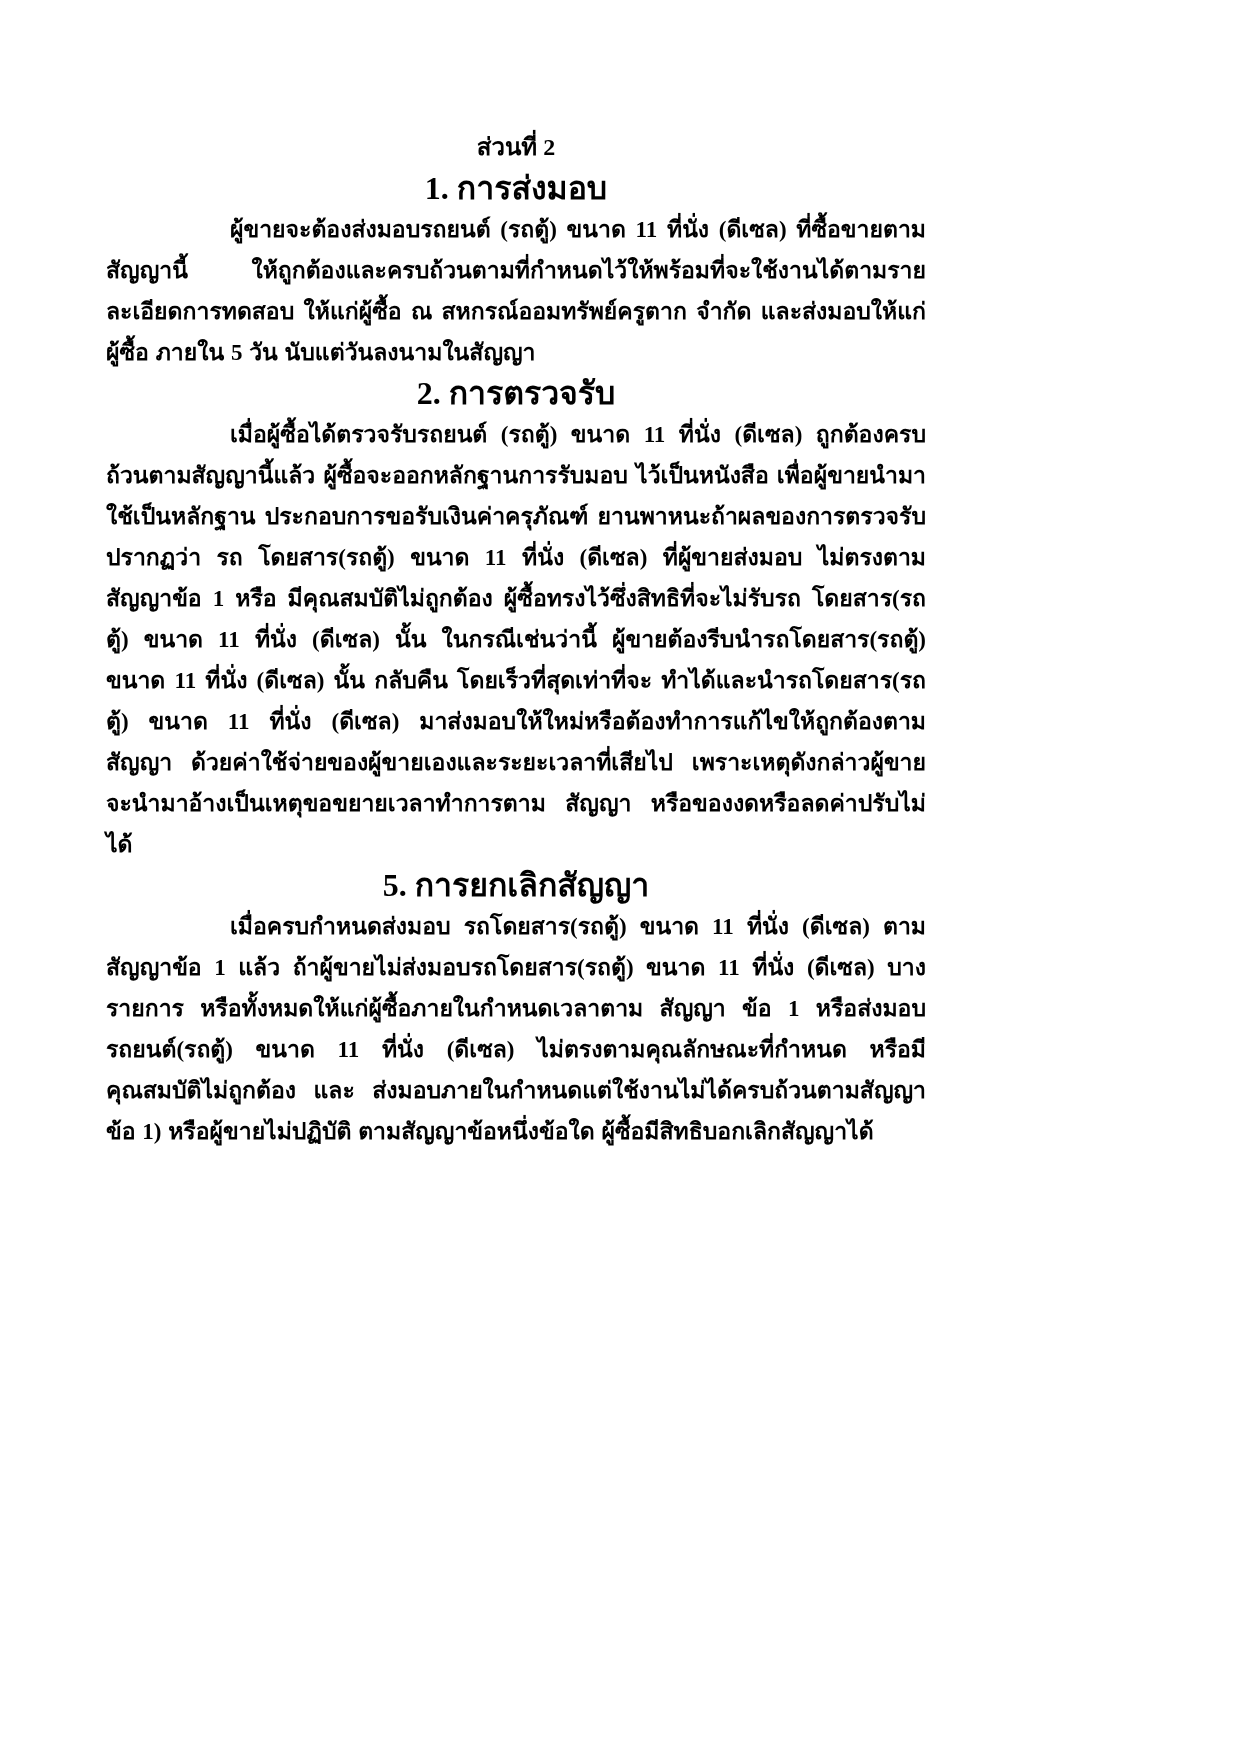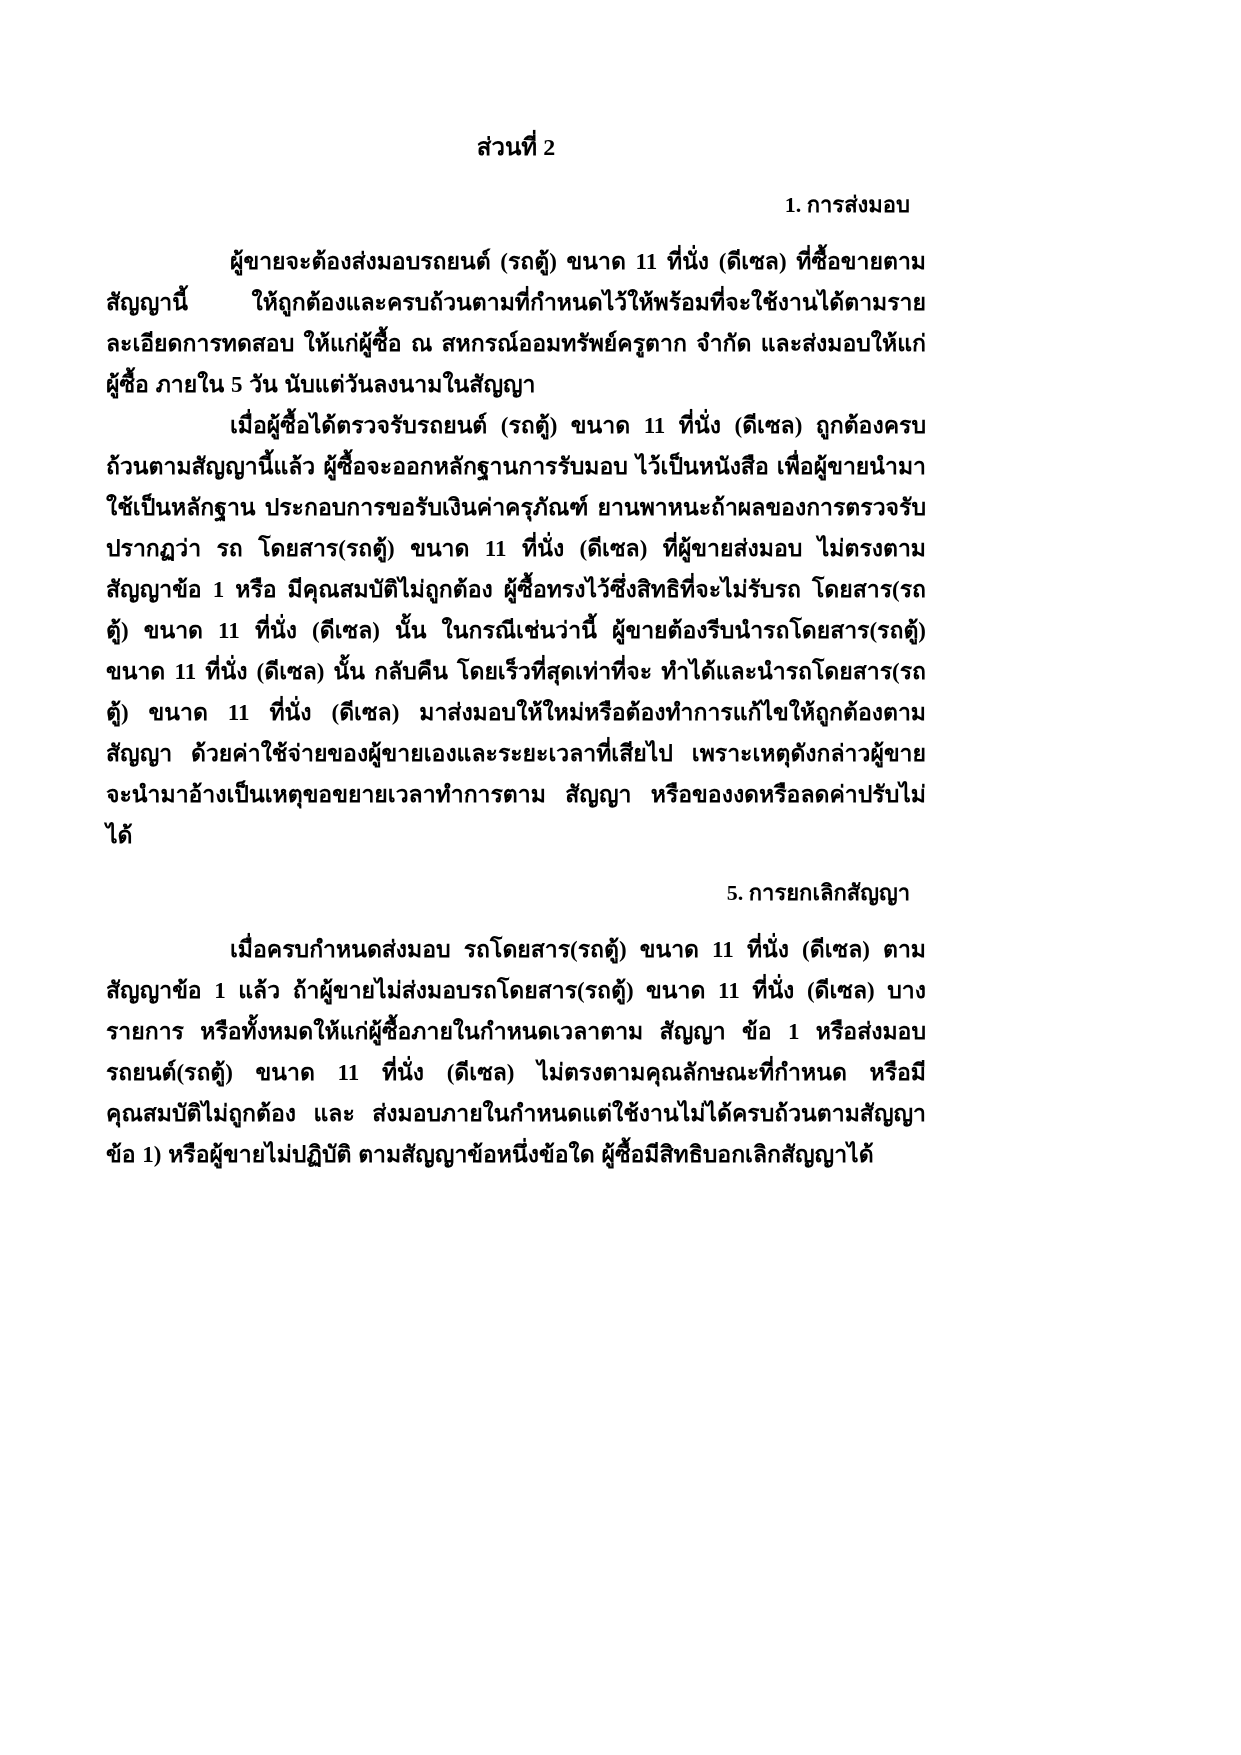--- a/index.html
+++ b/index.html
@@ -25,24 +25,24 @@
   .doc-title,
   .doc-subtitle {
     text-align: center;
     font-weight: bold;
     font-size: 24px;
     line-height: 41px;
     margin: 0;
   }
   .section-heading {
     font-weight: bold;
-    font-size: 22px;
+    font-size: 32px;
     line-height: 41px;
-    margin: 16px;
-    text-align: right;
+    margin: 0;
+    text-align: center;
   }
   .para {
     font-size: 23px;
     line-height: 41px;
     margin: 0;
     text-align: justify;
     text-indent: 124px;
     word-spacing: 1px;
     font-weight: bold;
   }
@@ -54,20 +54,21 @@
 
   <h1 class="doc-title">ส่วนที่ 2</h1>
 
 
   <section>
     <h3 class="section-heading">1. การส่งมอบ</h3>
     <p class="para">ผู้ขายจะต้องส่งมอบรถยนต์ (รถตู้) ขนาด 11 ที่นั่ง (ดีเซล) ที่ซื้อขายตามสัญญานี้ ให้ถูกต้องและครบถ้วนตามที่กำหนดไว้ให้พร้อมที่จะใช้งานได้ตามรายละเอียดการทดสอบ ให้แก่ผู้ซื้อ ณ สหกรณ์ออมทรัพย์ครูตาก จำกัด และส่งมอบให้แก่ผู้ซื้อ ภายใน 5 วัน นับแต่วันลงนามในสัญญา</p>
   </section>
 
   <section>
+    <h3 class="section-heading">2. การตรวจรับ</h3>
     <p class="para">เมื่อผู้ซื้อได้ตรวจรับรถยนต์ (รถตู้) ขนาด 11 ที่นั่ง (ดีเซล) ถูกต้องครบถ้วนตามสัญญานี้แล้ว ผู้ซื้อจะออกหลักฐานการรับมอบ ไว้เป็นหนังสือ เพื่อผู้ขายนำมาใช้เป็นหลักฐาน ประกอบการขอรับเงินค่าครุภัณฑ์ ยานพาหนะถ้าผลของการตรวจรับปรากฏว่า รถ โดยสาร(รถตู้) ขนาด 11 ที่นั่ง (ดีเซล) ที่ผู้ขายส่งมอบ ไม่ตรงตาม สัญญาข้อ 1 หรือ มีคุณสมบัติไม่ถูกต้อง ผู้ซื้อทรงไว้ซึ่งสิทธิที่จะไม่รับรถ โดยสาร(รถตู้) ขนาด 11 ที่นั่ง (ดีเซล) นั้น ในกรณีเช่นว่านี้ ผู้ขายต้องรีบนำรถโดยสาร(รถตู้) ขนาด 11 ที่นั่ง (ดีเซล) นั้น กลับคืน โดยเร็วที่สุดเท่าที่จะ ทำได้และนำรถโดยสาร(รถตู้) ขนาด 11 ที่นั่ง (ดีเซล) มาส่งมอบให้ใหม่หรือต้องทำการแก้ไขให้ถูกต้องตามสัญญา ด้วยค่าใช้จ่ายของผู้ขายเองและระยะเวลาที่เสียไป เพราะเหตุดังกล่าวผู้ขายจะนำมาอ้างเป็นเหตุขอขยายเวลาทำการตาม สัญญา หรือของงดหรือลดค่าปรับไม่ได้</p>
   </section>
 
   <section>
     <h3 class="section-heading">5. การยกเลิกสัญญา</h3>
     <p class="para">เมื่อครบกำหนดส่งมอบ รถโดยสาร(รถตู้) ขนาด 11 ที่นั่ง (ดีเซล) ตามสัญญาข้อ 1 แล้ว ถ้าผู้ขายไม่ส่งมอบรถโดยสาร(รถตู้) ขนาด 11 ที่นั่ง (ดีเซล) บางรายการ หรือทั้งหมดให้แก่ผู้ซื้อภายในกำหนดเวลาตาม สัญญา ข้อ 1 หรือส่งมอบ รถยนต์(รถตู้) ขนาด 11 ที่นั่ง (ดีเซล) ไม่ตรงตามคุณลักษณะที่กำหนด หรือมี คุณสมบัติไม่ถูกต้อง และ ส่งมอบภายในกำหนดแต่ใช้งานไม่ได้ครบถ้วนตามสัญญาข้อ 1) หรือผู้ขายไม่ปฏิบัติ ตามสัญญาข้อหนึ่งข้อใด ผู้ซื้อมีสิทธิบอกเลิกสัญญาได้</p>
   </section>
 
 </div>
 

